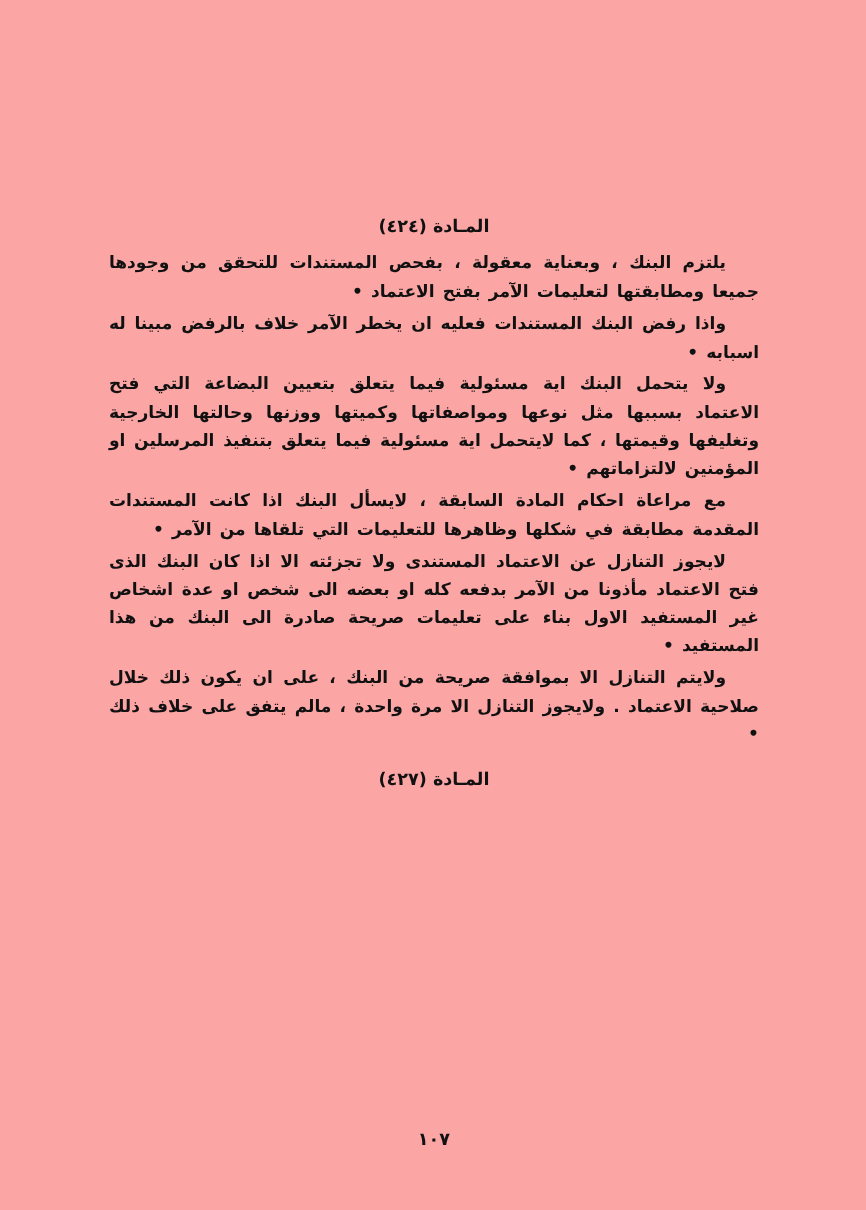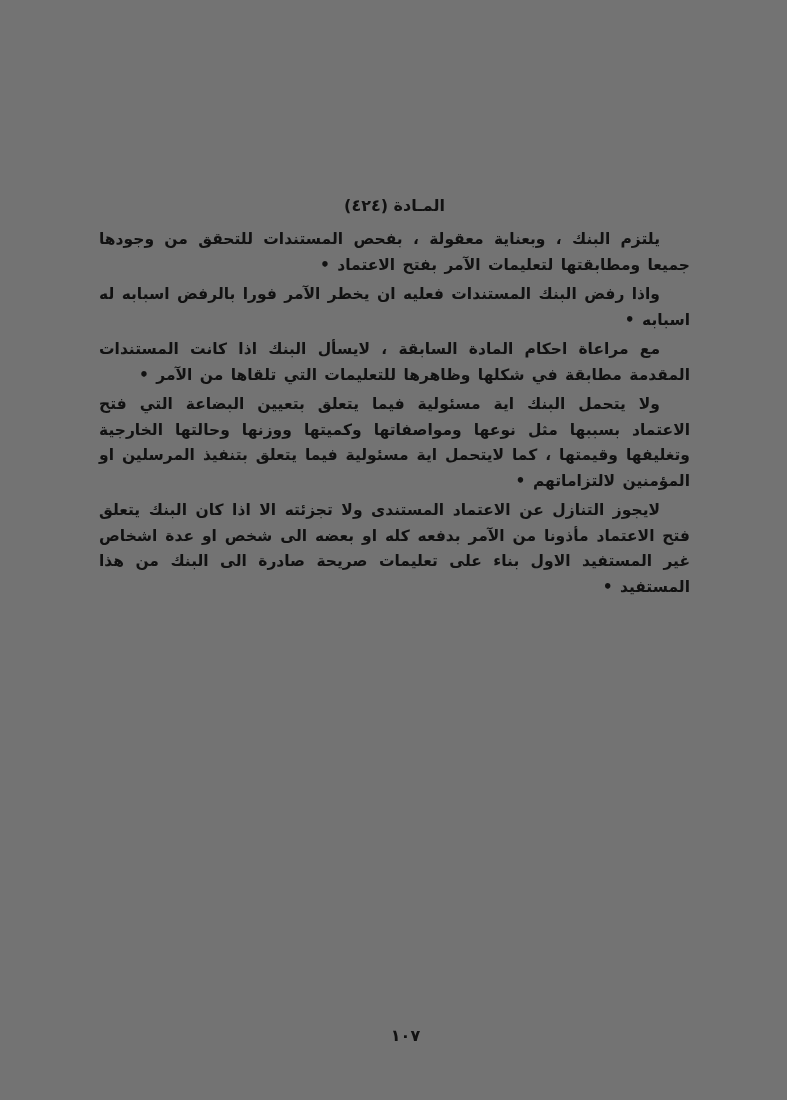--- a/index.html
+++ b/index.html
@@ -4,21 +4,21 @@
 <style>
   html, body {
     margin: 0;
     padding: 0;
     background: #ffffff;
   }
   .page {
     position: relative;
     width: 787px;
     height: 1100px;
-    background: #737373;
+    background: #fca5a5;
     overflow: hidden;
     font-family: "DejaVu Sans", sans-serif;
     color: #111111;
   }
   .content {
     position: absolute;
     top: 193px;
     left: 99px;
     width: 591px;
     direction: rtl;
@@ -40,49 +40,51 @@
     line-height: 25.5px;
     margin: 4px 0;
     text-align: justify;
     text-align-last: right;
     text-indent: 30px;
     word-spacing: 2px;
   }
   .page-number {
     position: absolute;
     top: 1026px;
-    left: 110px;
+    left: 99px;
     width: 591px;
     text-align: center;
     font-size: 16px;
     font-weight: 700;
     direction: rtl;
     letter-spacing: 2px;
   }
 </style>
 </head>
 <body>
 
 <div class="page">
   <div class="content">
 
     <section class="article">
       <h2 class="article-title">المـادة (٤٢٤)</h2>
       <p class="article-paragraph">يلتزم البنك ، وبعناية معقولة ، بفحص المستندات للتحقق من وجودها جميعا ومطابقتها لتعليمات الآمر بفتح الاعتماد •</p>
-      <p class="article-paragraph">واذا رفض البنك المستندات فعليه ان يخطر الآمر فورا بالرفض اسبابه له اسبابه •</p>
+      <p class="article-paragraph">واذا رفض البنك المستندات فعليه ان يخطر الآمر خلاف بالرفض مبينا له اسبابه •</p>
     </section>
 
     <section class="article">
+      <p class="article-paragraph">ولا يتحمل البنك اية مسئولية فيما يتعلق بتعيين البضاعة التي فتح الاعتماد بسببها مثل نوعها ومواصفاتها وكميتها ووزنها وحالتها الخارجية وتغليفها وقيمتها ، كما لايتحمل اية مسئولية فيما يتعلق بتنفيذ المرسلين او المؤمنين لالتزاماتهم •</p>
       <p class="article-paragraph">مع مراعاة احكام المادة السابقة ، لايسأل البنك اذا كانت المستندات المقدمة مطابقة في شكلها وظاهرها للتعليمات التي تلقاها من الآمر •</p>
-      <p class="article-paragraph">ولا يتحمل البنك اية مسئولية فيما يتعلق بتعيين البضاعة التي فتح الاعتماد بسببها مثل نوعها ومواصفاتها وكميتها ووزنها وحالتها الخارجية وتغليفها وقيمتها ، كما لايتحمل اية مسئولية فيما يتعلق بتنفيذ المرسلين او المؤمنين لالتزاماتهم •</p>
     </section>
 
     <section class="article">
-      <p class="article-paragraph">لايجوز التنازل عن الاعتماد المستندى ولا تجزئته الا اذا كان البنك يتعلق فتح الاعتماد مأذونا من الآمر بدفعه كله او بعضه الى شخص او عدة اشخاص غير المستفيد الاول بناء على تعليمات صريحة صادرة الى البنك من هذا المستفيد •</p>
+      <p class="article-paragraph">لايجوز التنازل عن الاعتماد المستندى ولا تجزئته الا اذا كان البنك الذى فتح الاعتماد مأذونا من الآمر بدفعه كله او بعضه الى شخص او عدة اشخاص غير المستفيد الاول بناء على تعليمات صريحة صادرة الى البنك من هذا المستفيد •</p>
+      <p class="article-paragraph">ولايتم التنازل الا بموافقة صريحة من البنك ، على ان يكون ذلك خلال صلاحية الاعتماد . ولايجوز التنازل الا مرة واحدة ، مالم يتفق على خلاف ذلك •</p>
     </section>
 
     <section class="article">
+      <h2 class="article-title">المـادة (٤٢٧)</h2>
     </section>
 
   </div>
 
   <div class="page-number">١٠٧</div>
 </div>
 
 </body></html>

